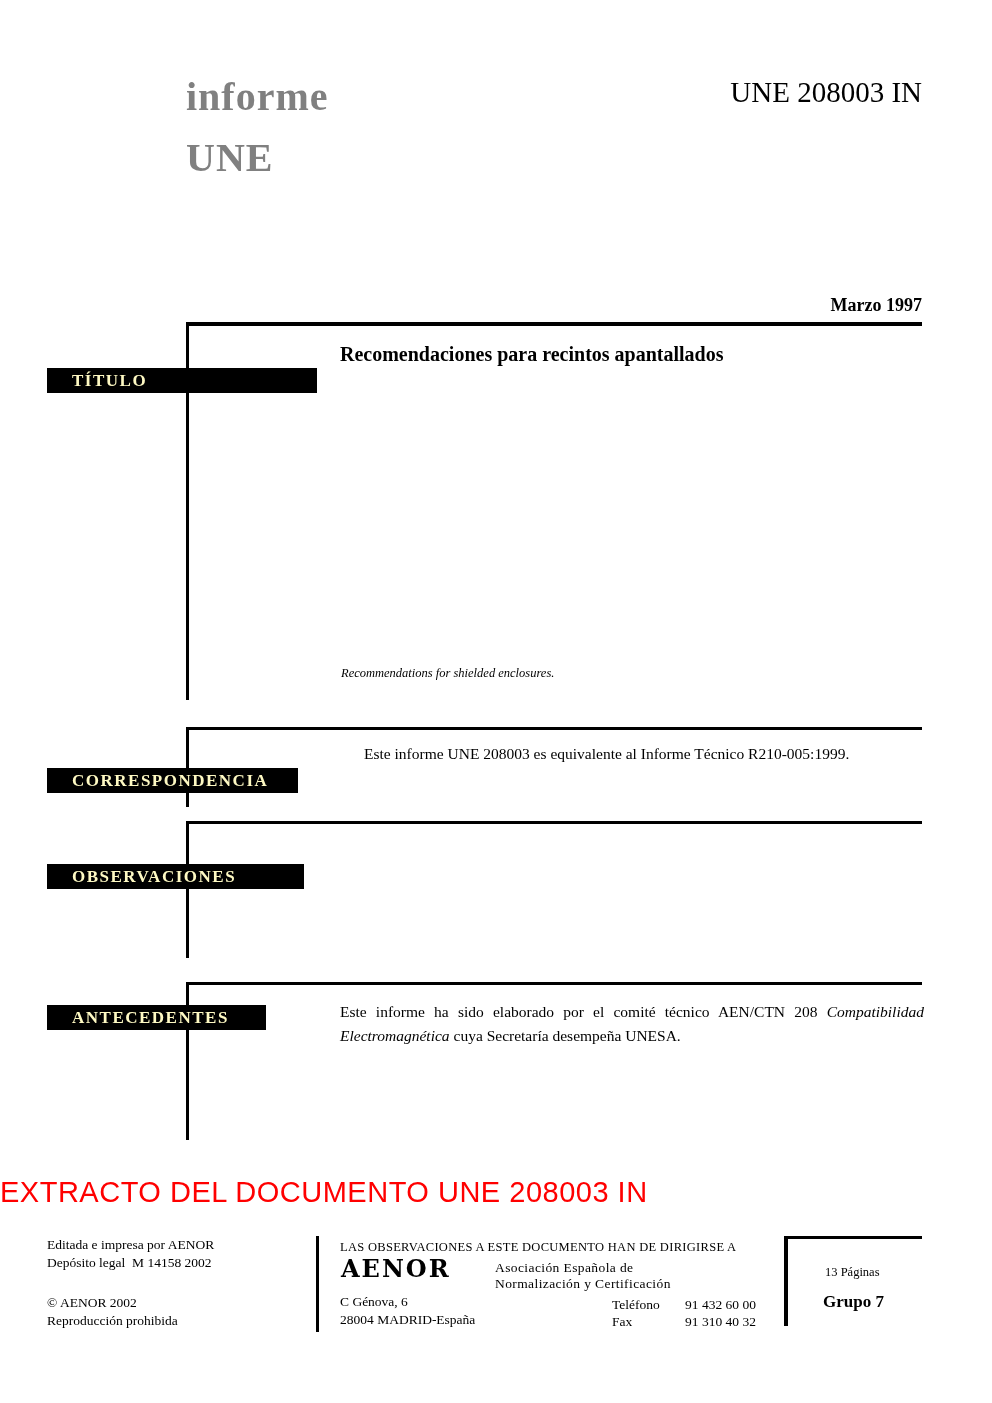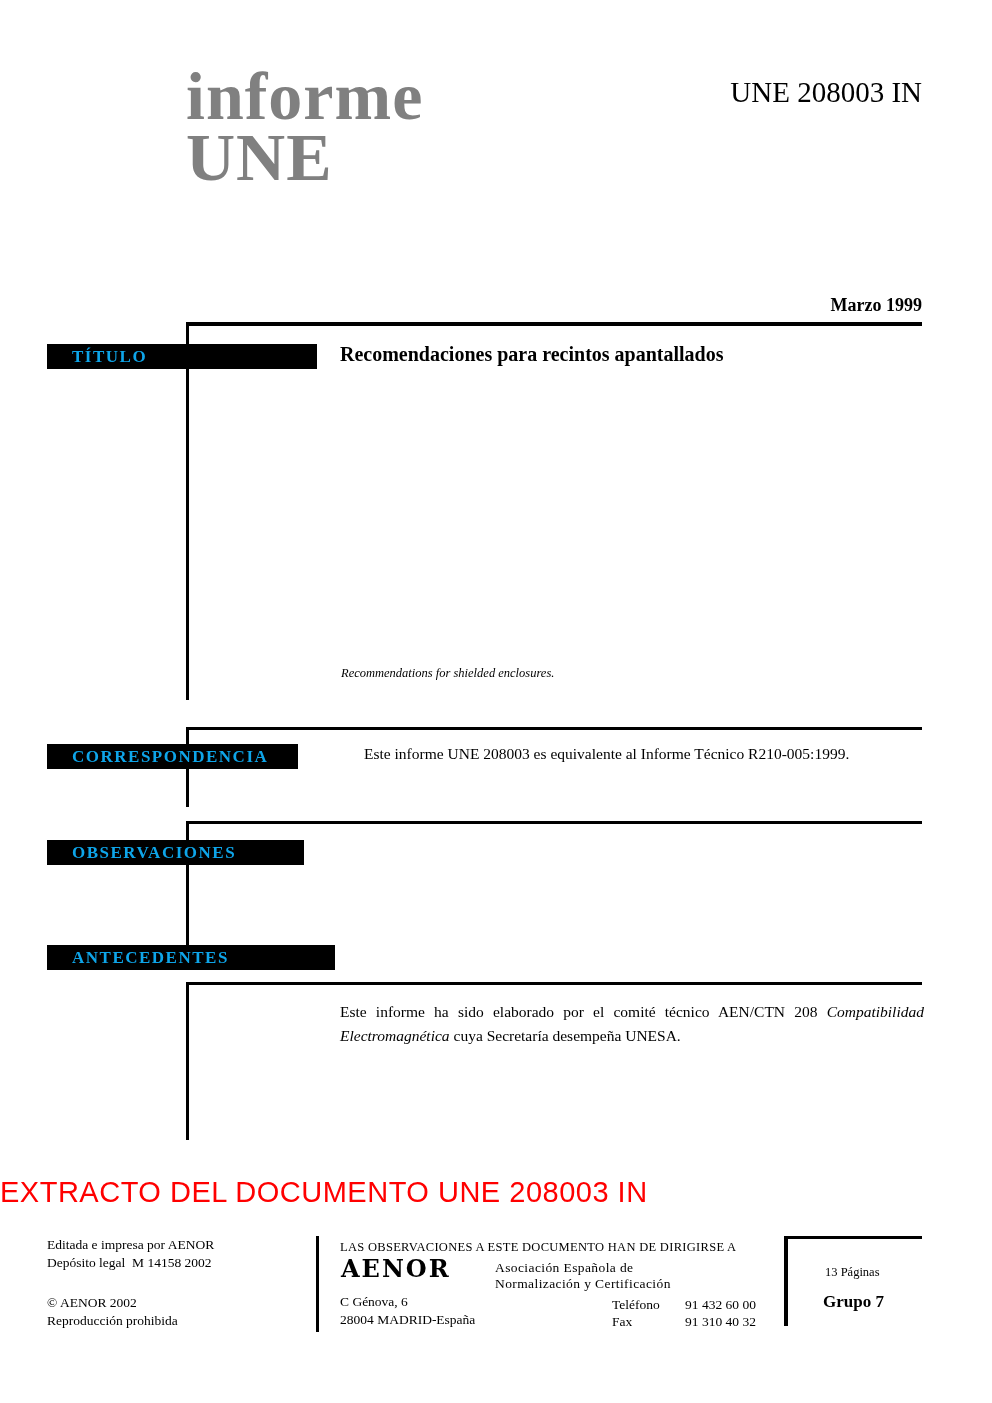--- a/index.html
+++ b/index.html
@@ -12,21 +12,21 @@
     color: #000000;
     overflow: hidden;
   }
   
   .logo {
     position: absolute;
     left: 186px;
     top: 66px;
     color: #808080;
     font-weight: bold;
-    font-size: 68px;
+    font-size: 40px;
     line-height: 61px;
     letter-spacing: 1px;
   }
   .doc-code {
     position: absolute;
     right: 70px;
     top: 76px;
     font-size: 29px;
     font-weight: normal;
     white-space: nowrap;
@@ -49,34 +49,35 @@
   #vline-titulo  { left: 186px; top: 322px; height: 378px; }
   #vline-corr    { left: 186px; top: 727px; height: 80px; }
   #vline-obs     { left: 186px; top: 821px; height: 137px; }
   #vline-ant     { left: 186px; top: 982px; height: 158px; }
   
   .bar {
     position: absolute;
     left: 47px;
     height: 25px;
     background: #000000;
-    color: #0ea5e9;
+    color: #fef9c3;
     font-weight: bold;
     font-size: 17px;
     letter-spacing: 1.5px;
     display: flex;
     align-items: center;
     padding-left: 25px;
     box-sizing: border-box;
     white-space: nowrap;
+    margin-top: 24px;
   }
   #bar-titulo { top: 344px; width: 270px; }
   #bar-corr   { top: 744px; width: 251px; }
   #bar-obs    { top: 840px; width: 257px; }
-  #bar-ant    { top: 945px; width: 288px; }
+  #bar-ant    { top: 981px; width: 219px; }
   
   .main-title {
     position: absolute;
     left: 340px;
     top: 343px;
     font-size: 20px;
     font-weight: bold;
     white-space: nowrap;
   }
   .translation {
@@ -156,21 +157,21 @@
 </head>
 <body>
 
 <div id="page">
 
   <div class="logo" style="color: rgb(128, 128, 128);">
     <div>informe</div>
     <div>UNE</div>
   </div>
   <div class="doc-code">UNE 208003 IN</div>
-  <div class="pub-date">Marzo 1999</div>
+  <div class="pub-date">Marzo 1997</div>
 
   <div class="hline" id="rule-top"></div>
   <div class="vline" id="vline-titulo"></div>
   <div class="hline" id="rule-corr"></div>
   <div class="vline" id="vline-corr"></div>
   <div class="hline" id="rule-obs"></div>
   <div class="vline" id="vline-obs"></div>
   <div class="hline" id="rule-ant"></div>
   <div class="vline" id="vline-ant"></div>
 

